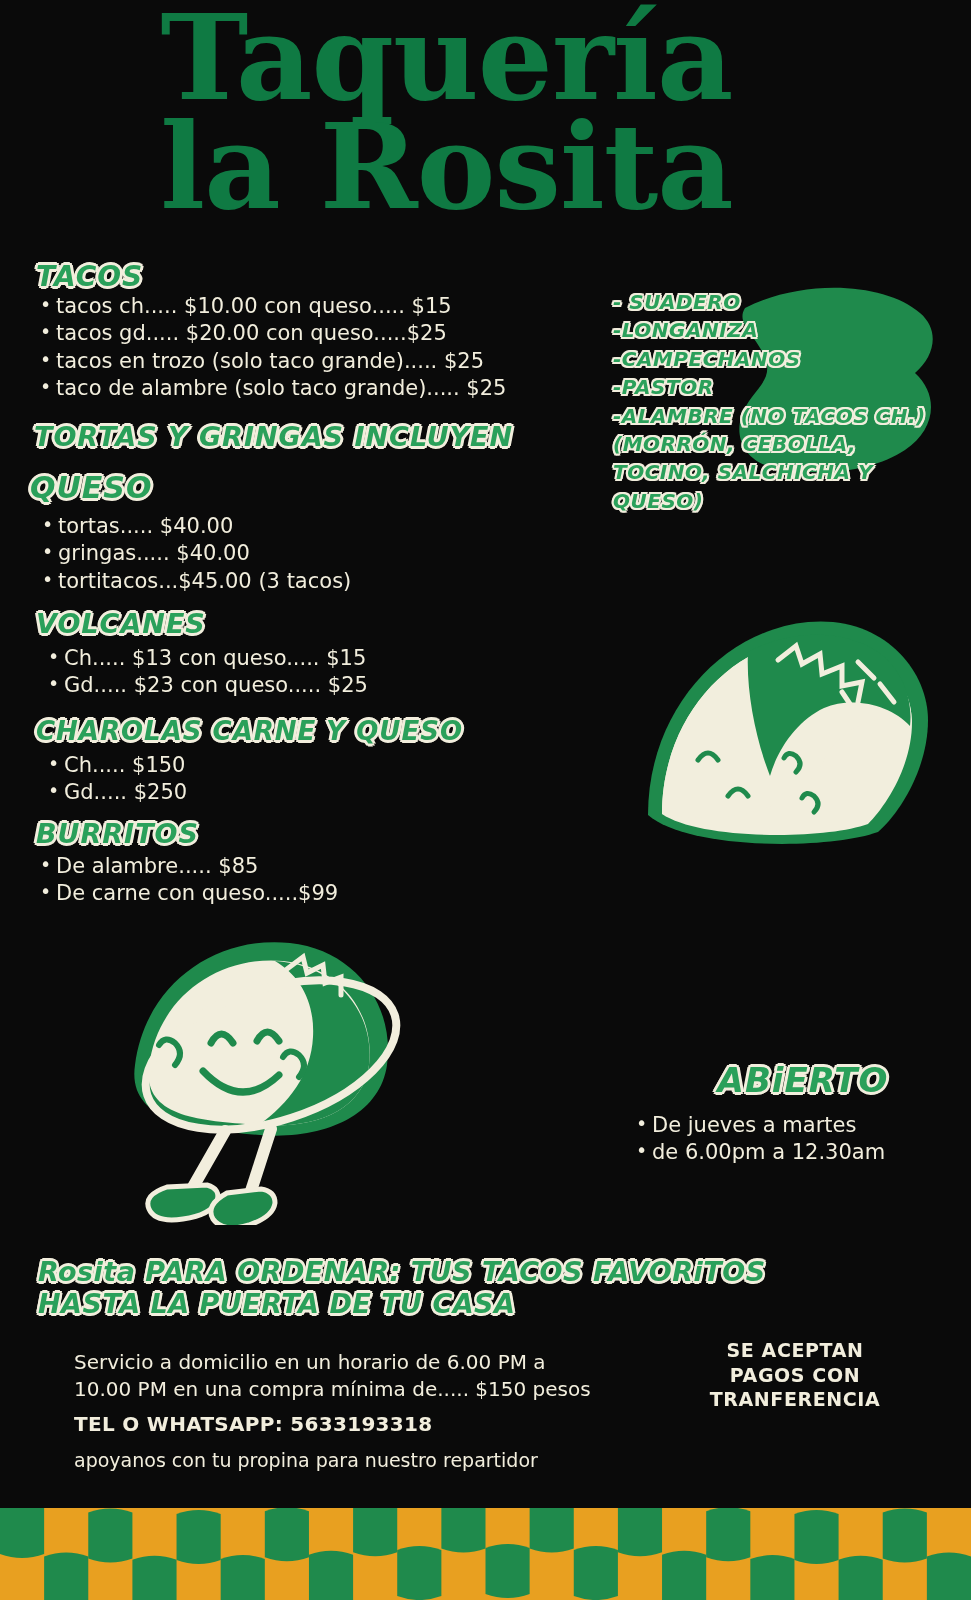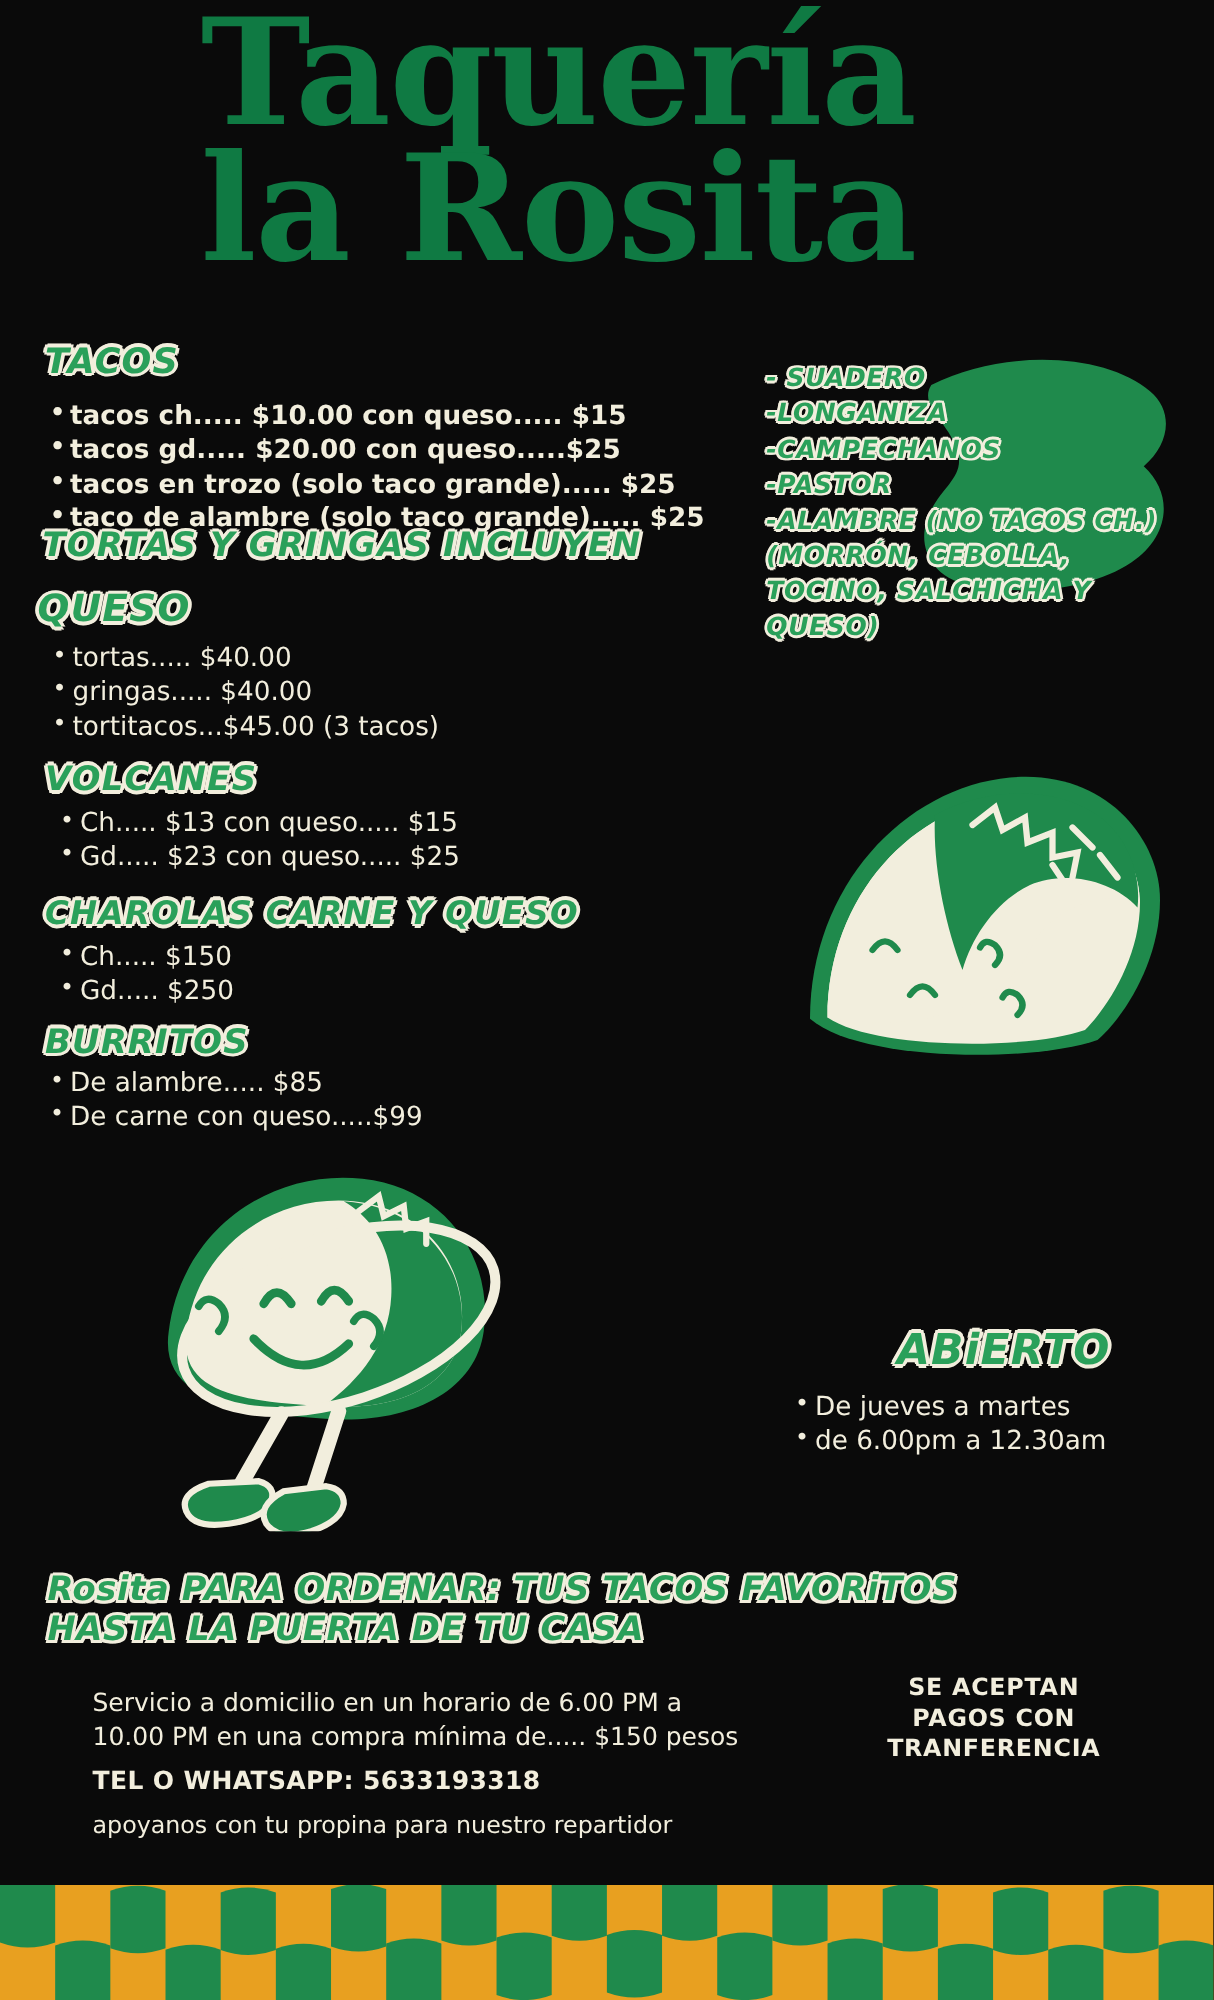--- a/index.html
+++ b/index.html
@@ -48,23 +48,23 @@
   ul.list{list-style:none;margin:0;padding:0;}
   ul.list li{position:relative;padding-left:20px;}
   ul.list li:before{
     content:"\2022";
     position:absolute;left:4px;top:-1px;
     color:#f2eedd;font-size:19px;
   }
 
   
   .sec{position:absolute;}
-  #sec-tacos{left:36px;top:272px;}
+  #sec-tacos{left:36px;top:260px;}
   #sec-tacos .hdr{font-size:28px;}
-  #sec-tacos ul{margin-top:14px;font-weight:bold;}
+  #sec-tacos ul{margin-top:0;}
 
   #sec-tortas{left:34px;top:421px;}
   #sec-tortas .hdr{font-size:27px;}
 
   #sec-queso{left:30px;top:470px;}
   #sec-queso .hdr{font-size:30px;}
   #sec-queso ul{margin-top:8px;margin-left:8px;}
 
   #sec-volcanes{left:36px;top:608px;}
   #sec-volcanes .hdr{font-size:27px;}

